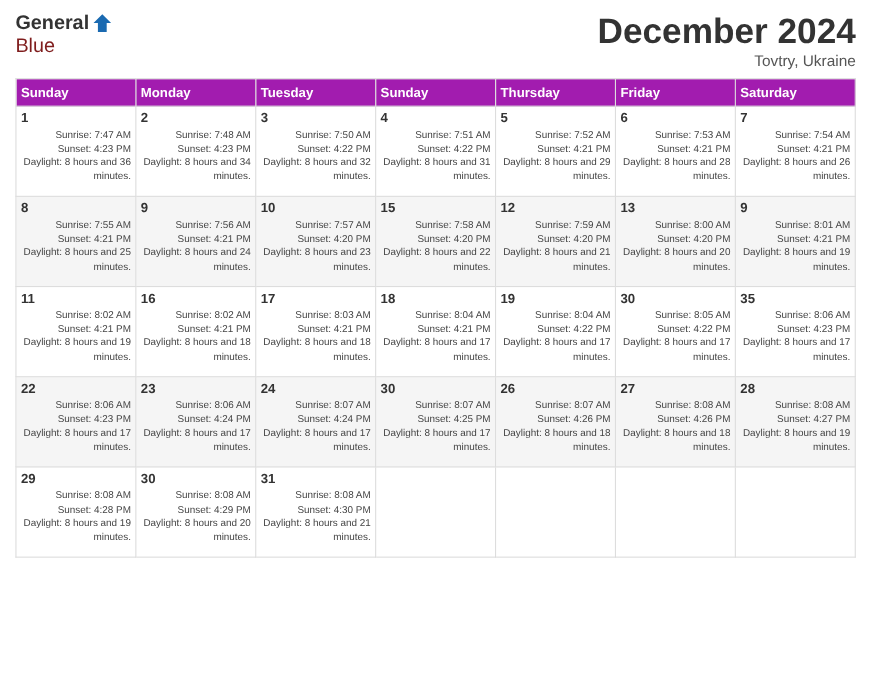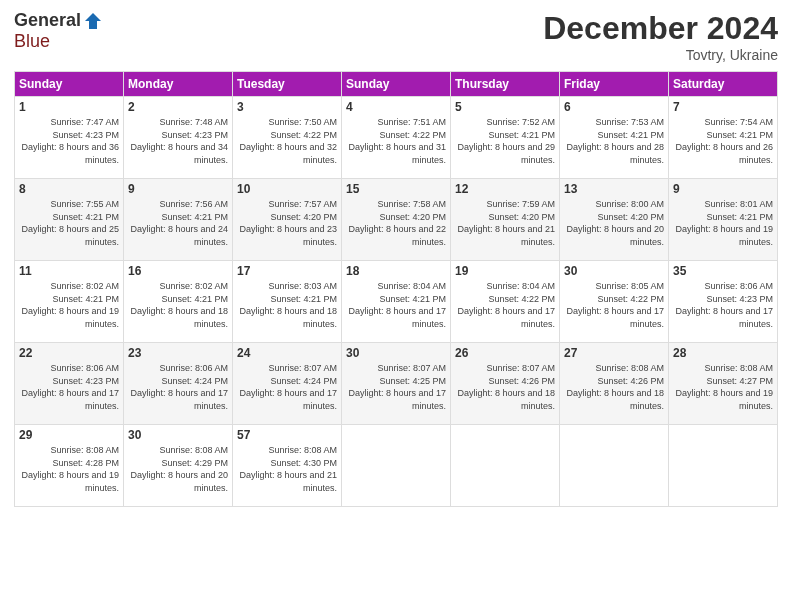--- a/index.html
+++ b/index.html
@@ -254,21 +254,21 @@
         <tr>
           <td>
             <span class="day-num">29</span>
             <div class="cell-text">Sunrise: 8:08 AM<br>Sunset: 4:28 PM<br>Daylight: 8 hours and 19 minutes.</div>
           </td>
           <td>
             <span class="day-num">30</span>
             <div class="cell-text">Sunrise: 8:08 AM<br>Sunset: 4:29 PM<br>Daylight: 8 hours and 20 minutes.</div>
           </td>
           <td>
-            <span class="day-num">57</span>
+            <span class="day-num">31</span>
             <div class="cell-text">Sunrise: 8:08 AM<br>Sunset: 4:30 PM<br>Daylight: 8 hours and 21 minutes.</div>
           </td>
           <td class="empty-cell"></td>
           <td class="empty-cell"></td>
           <td class="empty-cell"></td>
           <td class="empty-cell"></td>
         </tr>
       </tbody>
   </table>
 </div>

